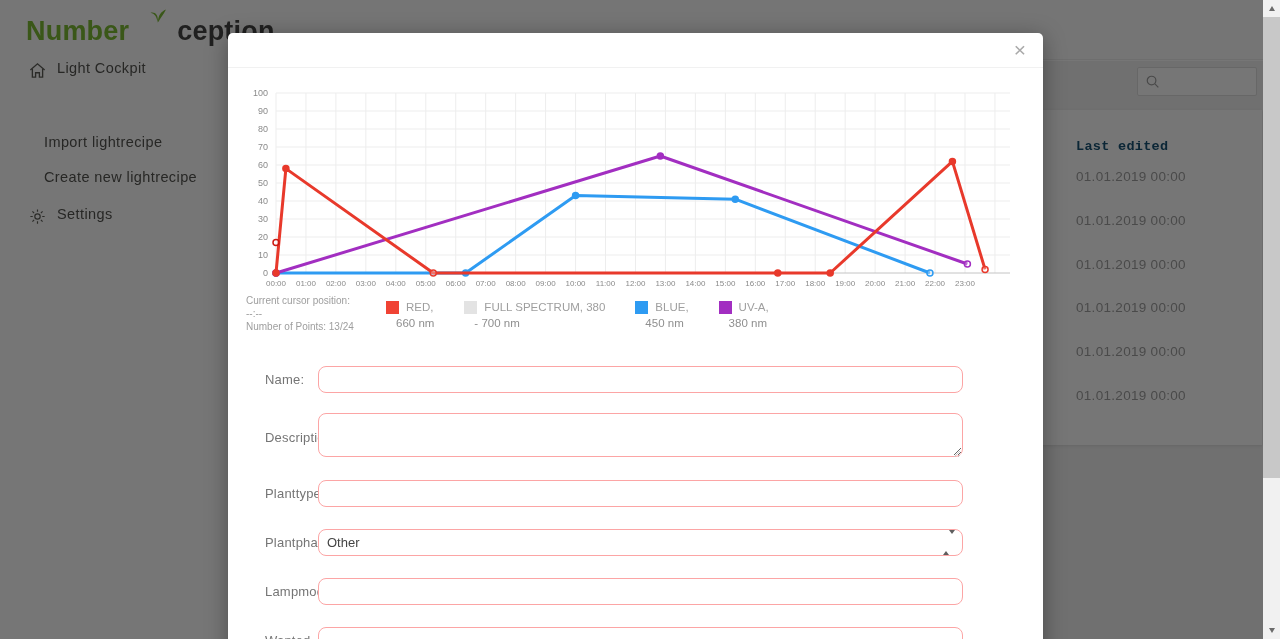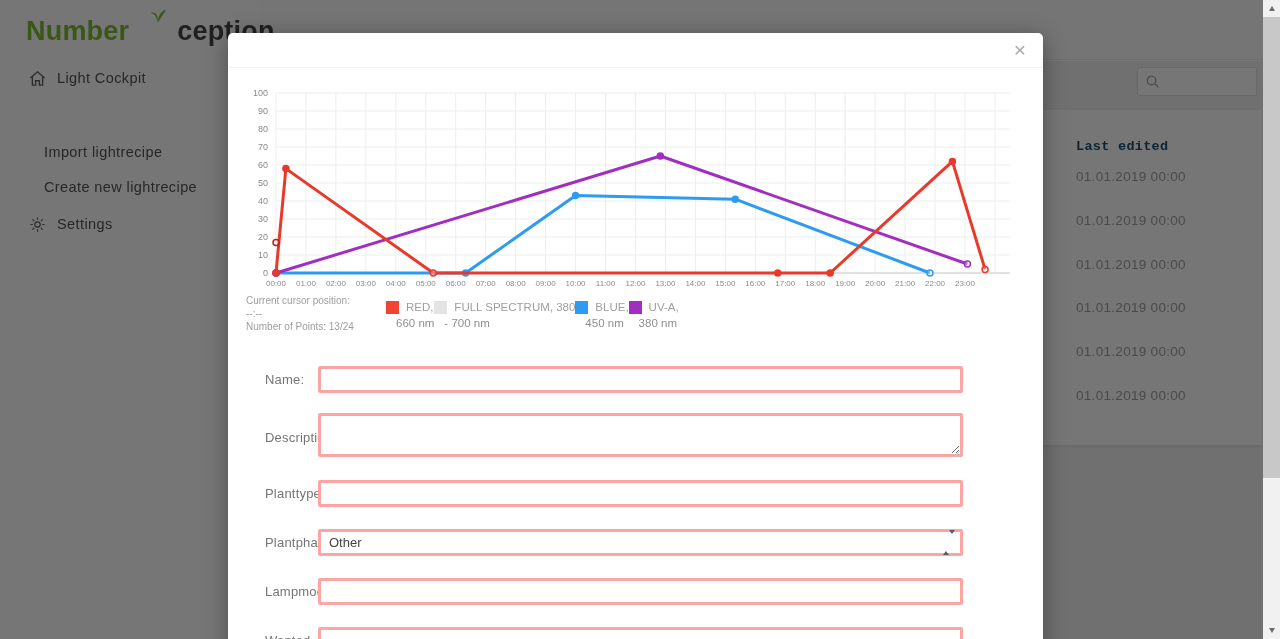--- a/index.html
+++ b/index.html
@@ -7,21 +7,21 @@
               font-family:"Liberation Sans", sans-serif; }
   body { position:relative; }
 
   
   .app { position:absolute; inset:0; width:1263px; }
   .sidebar { position:absolute; left:0; top:0; width:260px; height:639px; background:#fff; }
   .logo { position:absolute; left:26px; top:16px; font-size:27px; font-weight:bold; letter-spacing:.2px; }
   .logo .g1 { color:#76b82a; }
   .logo .g2 { color:#3d3d3b;margin-left:48px; }
   .sprout { position:absolute; left:122px; top:-9px; }
-  .nav-item { position:absolute; left:0; width:260px; height:36px; display:flex; align-items:center;
+  .nav-item { position:absolute; left:0; width:260px; height:36px; display:flex; 
               color:#4b4b47; font-size:14.5px; letter-spacing:.4px; cursor:pointer; }
   .nav-item .nicon { width:20px; height:20px; margin-left:28px; margin-right:9px; display:flex; align-items:center; }
   .nav-item.sub { padding-left:44px; }
   .pill { position:absolute; left:10px; top:96px; width:252px; height:36px; background:#7cb342;
           border-radius:18px; display:flex; align-items:center; color:#ffffff; font-size:14.5px; letter-spacing:.4px; }
   .pill .nicon { width:20px; height:20px; margin-left:18px; margin-right:9px; display:flex; align-items:center; }
 
   .topbar { position:absolute; left:260px; top:0; width:1003px; height:60px; background:#fcfcfc;
             border-bottom:1px solid #ececec; }
   .content { position:absolute; left:260px; top:61px; width:1003px; height:578px; background:#f1f1f1; }
@@ -37,33 +37,33 @@
   .overlay { position:absolute; left:0; top:0; width:1263px; height:639px; background:rgba(10,10,10,.56); }
 
   
   .modal { position:absolute; left:228px; top:33px; width:815px; height:700px; background:#fff;
            border-radius:5px; box-shadow:0 4px 22px rgba(0,0,0,.35); }
   .modal-divider { position:absolute; left:0; top:34px; width:815px; height:1px; background:#f1f1f1; }
   .modal-close { position:absolute; right:11px; top:3px; font-size:21px; color:#a9a9a9; cursor:pointer;
                  width:24px; text-align:center; line-height:28px; }
   .chart-svg { position:absolute; left:0; top:0; }
   .cursor-info { position:absolute; left:18px; top:261px; font-size:10px; color:#9e9e9e; line-height:13px; }
-  .legend { position:absolute; left:158px; top:266px; display:flex; }
+  .legend { position:absolute; left:158px; top:266px; display:flex; gap:30px; }
   .legend-item { font-size:11.5px; color:#9e9e9e; line-height:16px; cursor:pointer; padding-bottom:9px; }
   .legend-item .row1 { display:flex; align-items:center; }
   .swatch { width:13px; height:13px; margin-right:7px; display:inline-block; }
   .legend-item .row2 { margin-left:10px; color:#8f8f8f; }
   .legend-item.active { border-bottom:3px solid #8bc34a; min-width:96px; }
 
   .form { position:absolute; left:0; top:333px; width:815px; }
   .frow { display:flex; align-items:center; margin-bottom:20px; }
   .frow .flabel { width:90px; padding-left:37px; font-size:13px; color:#757575; letter-spacing:.2px; }
   .fcontrol { position:relative; width:645px; }
   .fcontrol input, .fcontrol textarea, .fcontrol select {
-      width:100%; border:3px solid #fca5a5; border-radius:2px; background:#fff;
+      width:100%; border:1px solid #fca5a5; border-radius:8px; background:#fff;
       font-size:13px; color:#444; padding:0 8px; outline:none; font-family:"Liberation Sans", sans-serif; }
   .fcontrol input { height:27px; }
   .fcontrol textarea { height:44px; resize:vertical; padding-top:4px; }
   .fcontrol select { height:27px; appearance:none; -webkit-appearance:none; }
   .grip { position:absolute; right:3px; bottom:4px; width:9px; height:9px; pointer-events:none;
           background:repeating-linear-gradient(135deg, transparent 0 2px, #c4c4c4 2px 3px);
           clip-path:polygon(100% 0, 0 100%, 100% 100%); }
   .stepper { position:absolute; right:8px; top:50%; transform:translateY(-50%); pointer-events:none; }
   .tri-up { width:0; height:0; border-left:3.5px solid transparent; border-right:3.5px solid transparent;
             border-bottom:4.5px solid #5e5e5e; margin-bottom:2px; }

